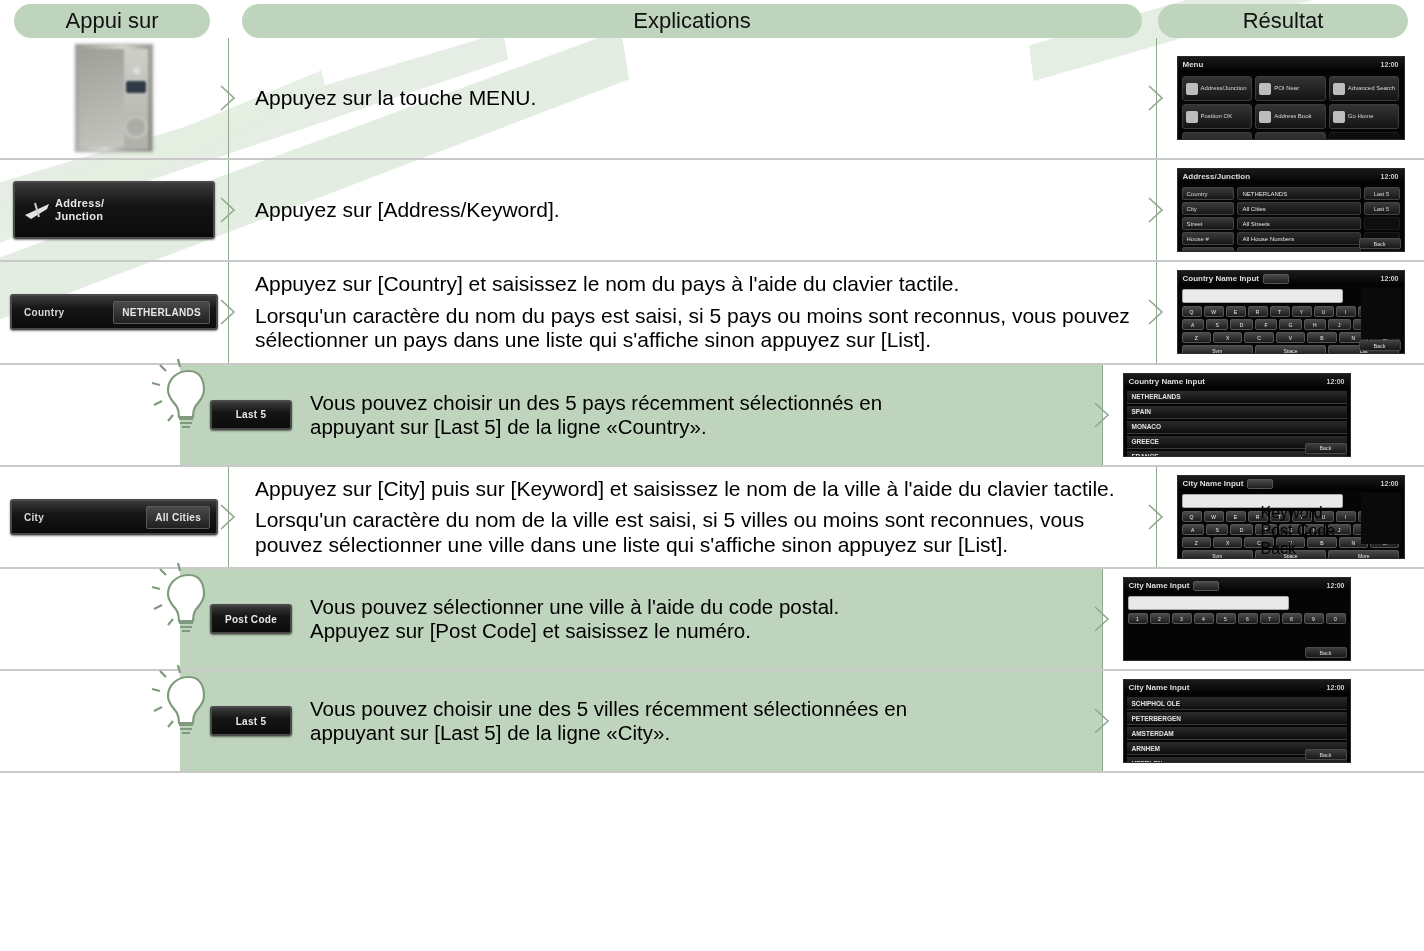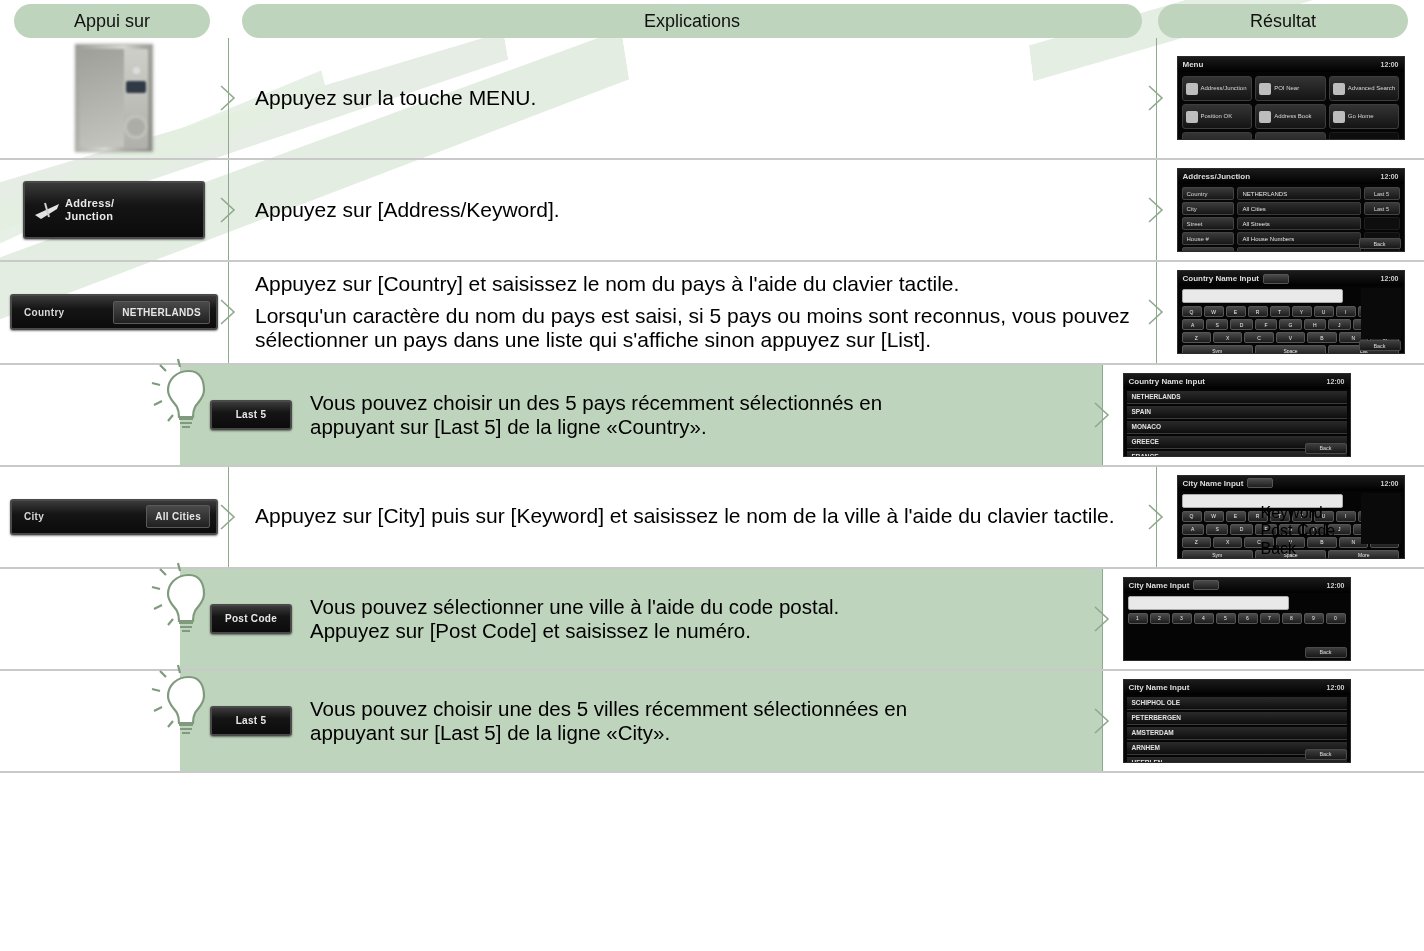--- a/index.html
+++ b/index.html
@@ -37,21 +37,21 @@
     transform: rotate(-7deg);
     clip-path: polygon(0 70%, 100% 0%, 100% 30%, 0 100%);
   }
 
   
   .header { position:relative; z-index:3; display:flex; height:38px; padding-top:4px;}
   .hcell {
     background:#bfd4bd;
     border-radius:19px;
     display:flex; align-items:center; justify-content:center;
-    font-size:18px; color:#111;
+    font-size:22px; color:#111;
     height:34px;
   }
   .h-appui { width:196px; margin-left:14px; }
   .h-expl  { flex:1; margin-left:32px; margin-right:16px; }
   .h-res   { width:250px; margin-right:16px; }
 
   
   .table { position:relative; z-index:2; width:1424px; }
   .row {
     display:flex;
@@ -128,21 +128,21 @@
     color:#e8e8e8;
     font-size:11px;
     font-weight:bold;
     display:flex; align-items:center;
     letter-spacing:.3px;
     filter: blur(0.45px);
     box-shadow:0 1px 2px rgba(0,0,0,.5);
     position:relative;
     overflow:hidden;
   }
-  .navbtn.wide { width:182px; height:58px; padding-left:40px; line-height:1.15;}
+  .navbtn.wide { width:202px; height:58px; padding-left:40px; line-height:1.15;}
   .navbtn.wide .plane {
     position:absolute; left:6px; top:12px; width:32px; height:32px;
   }
   .navbtn.field {
     width:208px; height:36px; padding:0 6px;
     justify-content:space-between; font-size:10px;
   }
   .navbtn.field .lbl { padding-left:6px; color:#d8d8d8; }
   .navbtn.field .val {
     background:linear-gradient(180deg,#4a4a4a,#202020);
@@ -539,20 +539,21 @@
         </div>
       </div>
       <div class="col-b">
         <div class="chev">
           <svg width="20" height="30" viewBox="0 0 20 30">
             <polyline points="3,3 16,15 3,27" fill="none" stroke="#8fa98d" stroke-width="1.6"></polyline>
           </svg>
         </div>
         <div class="expl-text">
           <p>Appuyez sur [City] puis sur [Keyword] et saisissez le nom de la ville à l'aide du clavier tactile.</p>
+          <p>Lorsqu'un caractère du nom de la ville est saisi, si 5 villes ou moins sont reconnues, vous pouvez sélectionner une ville dans une liste qui s'affiche sinon appuyez sur [List].</p>
         </div>
       </div>
       <div class="col-c">
         <div class="chev">
           <svg width="20" height="30" viewBox="0 0 20 30">
             <polyline points="3,3 16,15 3,27" fill="none" stroke="#8fa98d" stroke-width="1.6"></polyline>
           </svg>
         </div>
         <div class="dev">
           <div class="titlebar">

